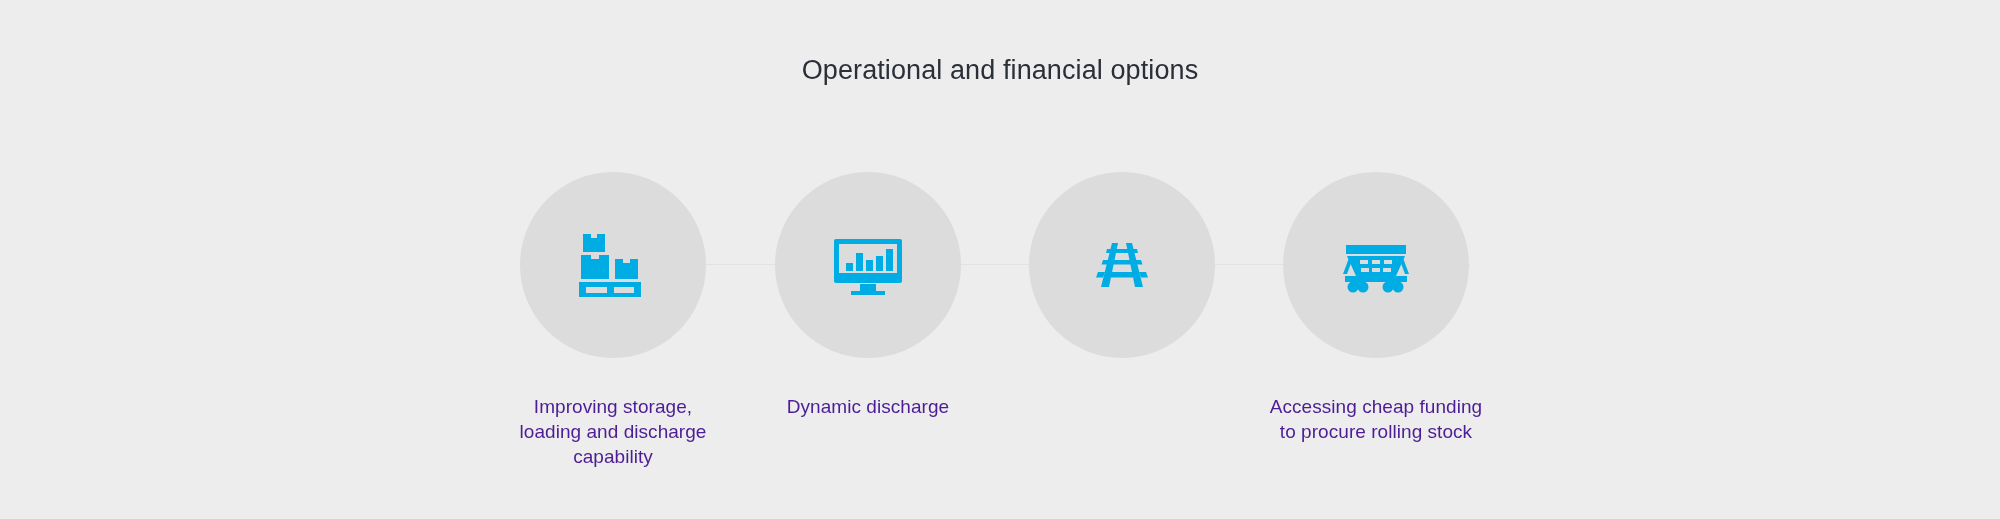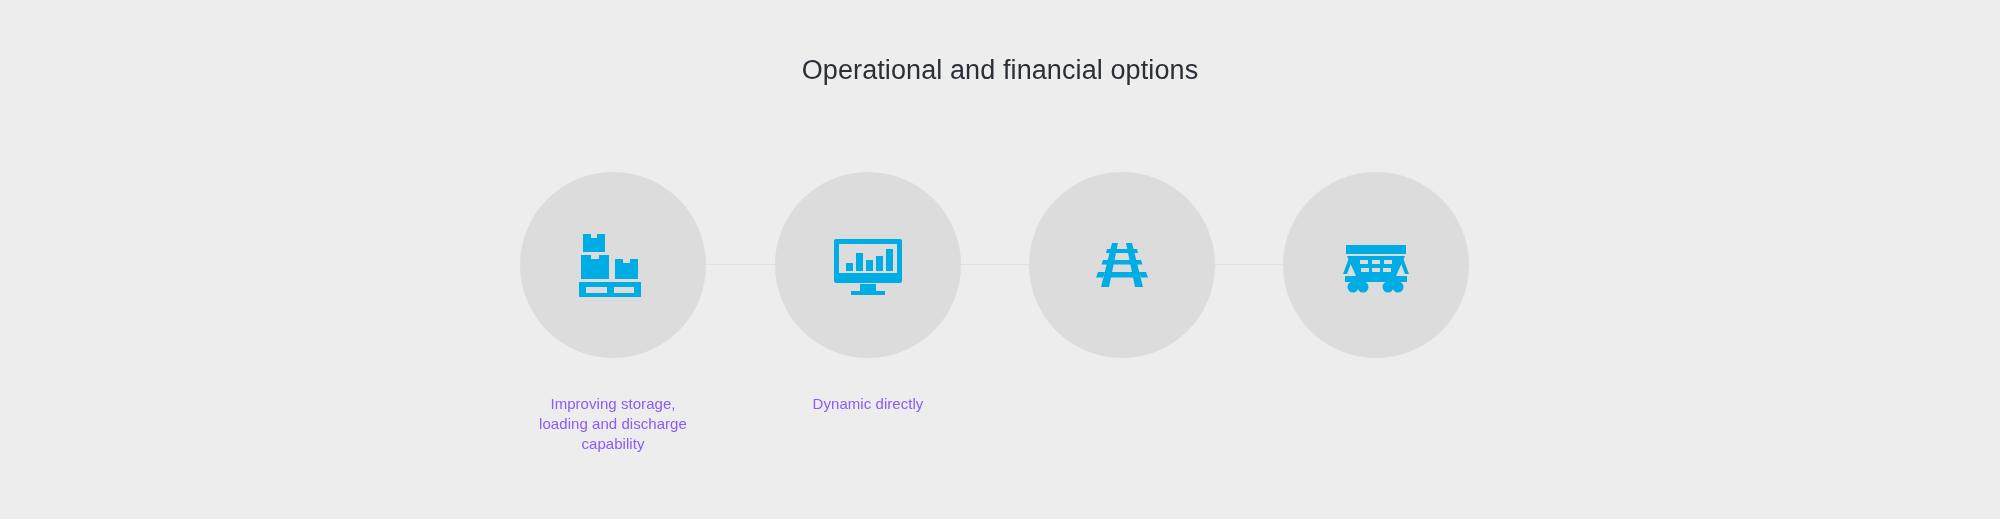--- a/index.html
+++ b/index.html
@@ -81,23 +81,23 @@
   }
   .icon-wrap svg {
     display: block;
     width: 100%;
     height: 100%;
   }
 
   .step-label {
     margin-top: 36px;
     text-align: center;
-    font-size: 15px;
+    font-size: 19px;
     line-height: 1.32;
-    color: #8b5cf6;
+    color: #4c1d95;
     letter-spacing: 0.05px;
     white-space: pre-line;
   }
 
   
   .step-1 { left: 613px; }
   .step-2 { left: 868px; }
   .step-3 { left: 1122px; }
   .step-4 { left: 1376px; }
 
@@ -164,21 +164,21 @@
 
               <rect x="14" y="34" width="7" height="8"></rect>
               <rect x="24" y="24" width="7" height="18"></rect>
               <rect x="34" y="31" width="7" height="11"></rect>
               <rect x="44" y="27" width="7" height="15"></rect>
               <rect x="54" y="20" width="7" height="22"></rect>
             </g>
           </svg>
         </span>
       </div>
-      <div class="step-label">Dynamic directly</div>
+      <div class="step-label">Dynamic discharge</div>
     </div>
 
     <div class="step step-3">
       <div class="circle">
         <span class="icon-wrap">
           <svg viewBox="0 0 72 72" xmlns="http://www.w3.org/2000/svg">
             <g fill="#00ace4">
 
               <path d="M26 14 h6 l-9 44 h-8 z"></path>
 
@@ -226,16 +226,18 @@
               <circle cx="23" cy="58" r="5.5"></circle>
               <path d="M10 52 h16 l-2 4 h-12 z"></path>
 
               <circle cx="48" cy="58" r="5.5"></circle>
               <circle cx="58" cy="58" r="5.5"></circle>
               <path d="M45 52 h16 l-2 4 h-12 z"></path>
             </g>
           </svg>
         </span>
       </div>
+      <div class="step-label">Accessing cheap funding
+to procure rolling stock</div>
     </div>
 
   </div>
 </div>
 
 </body></html>

